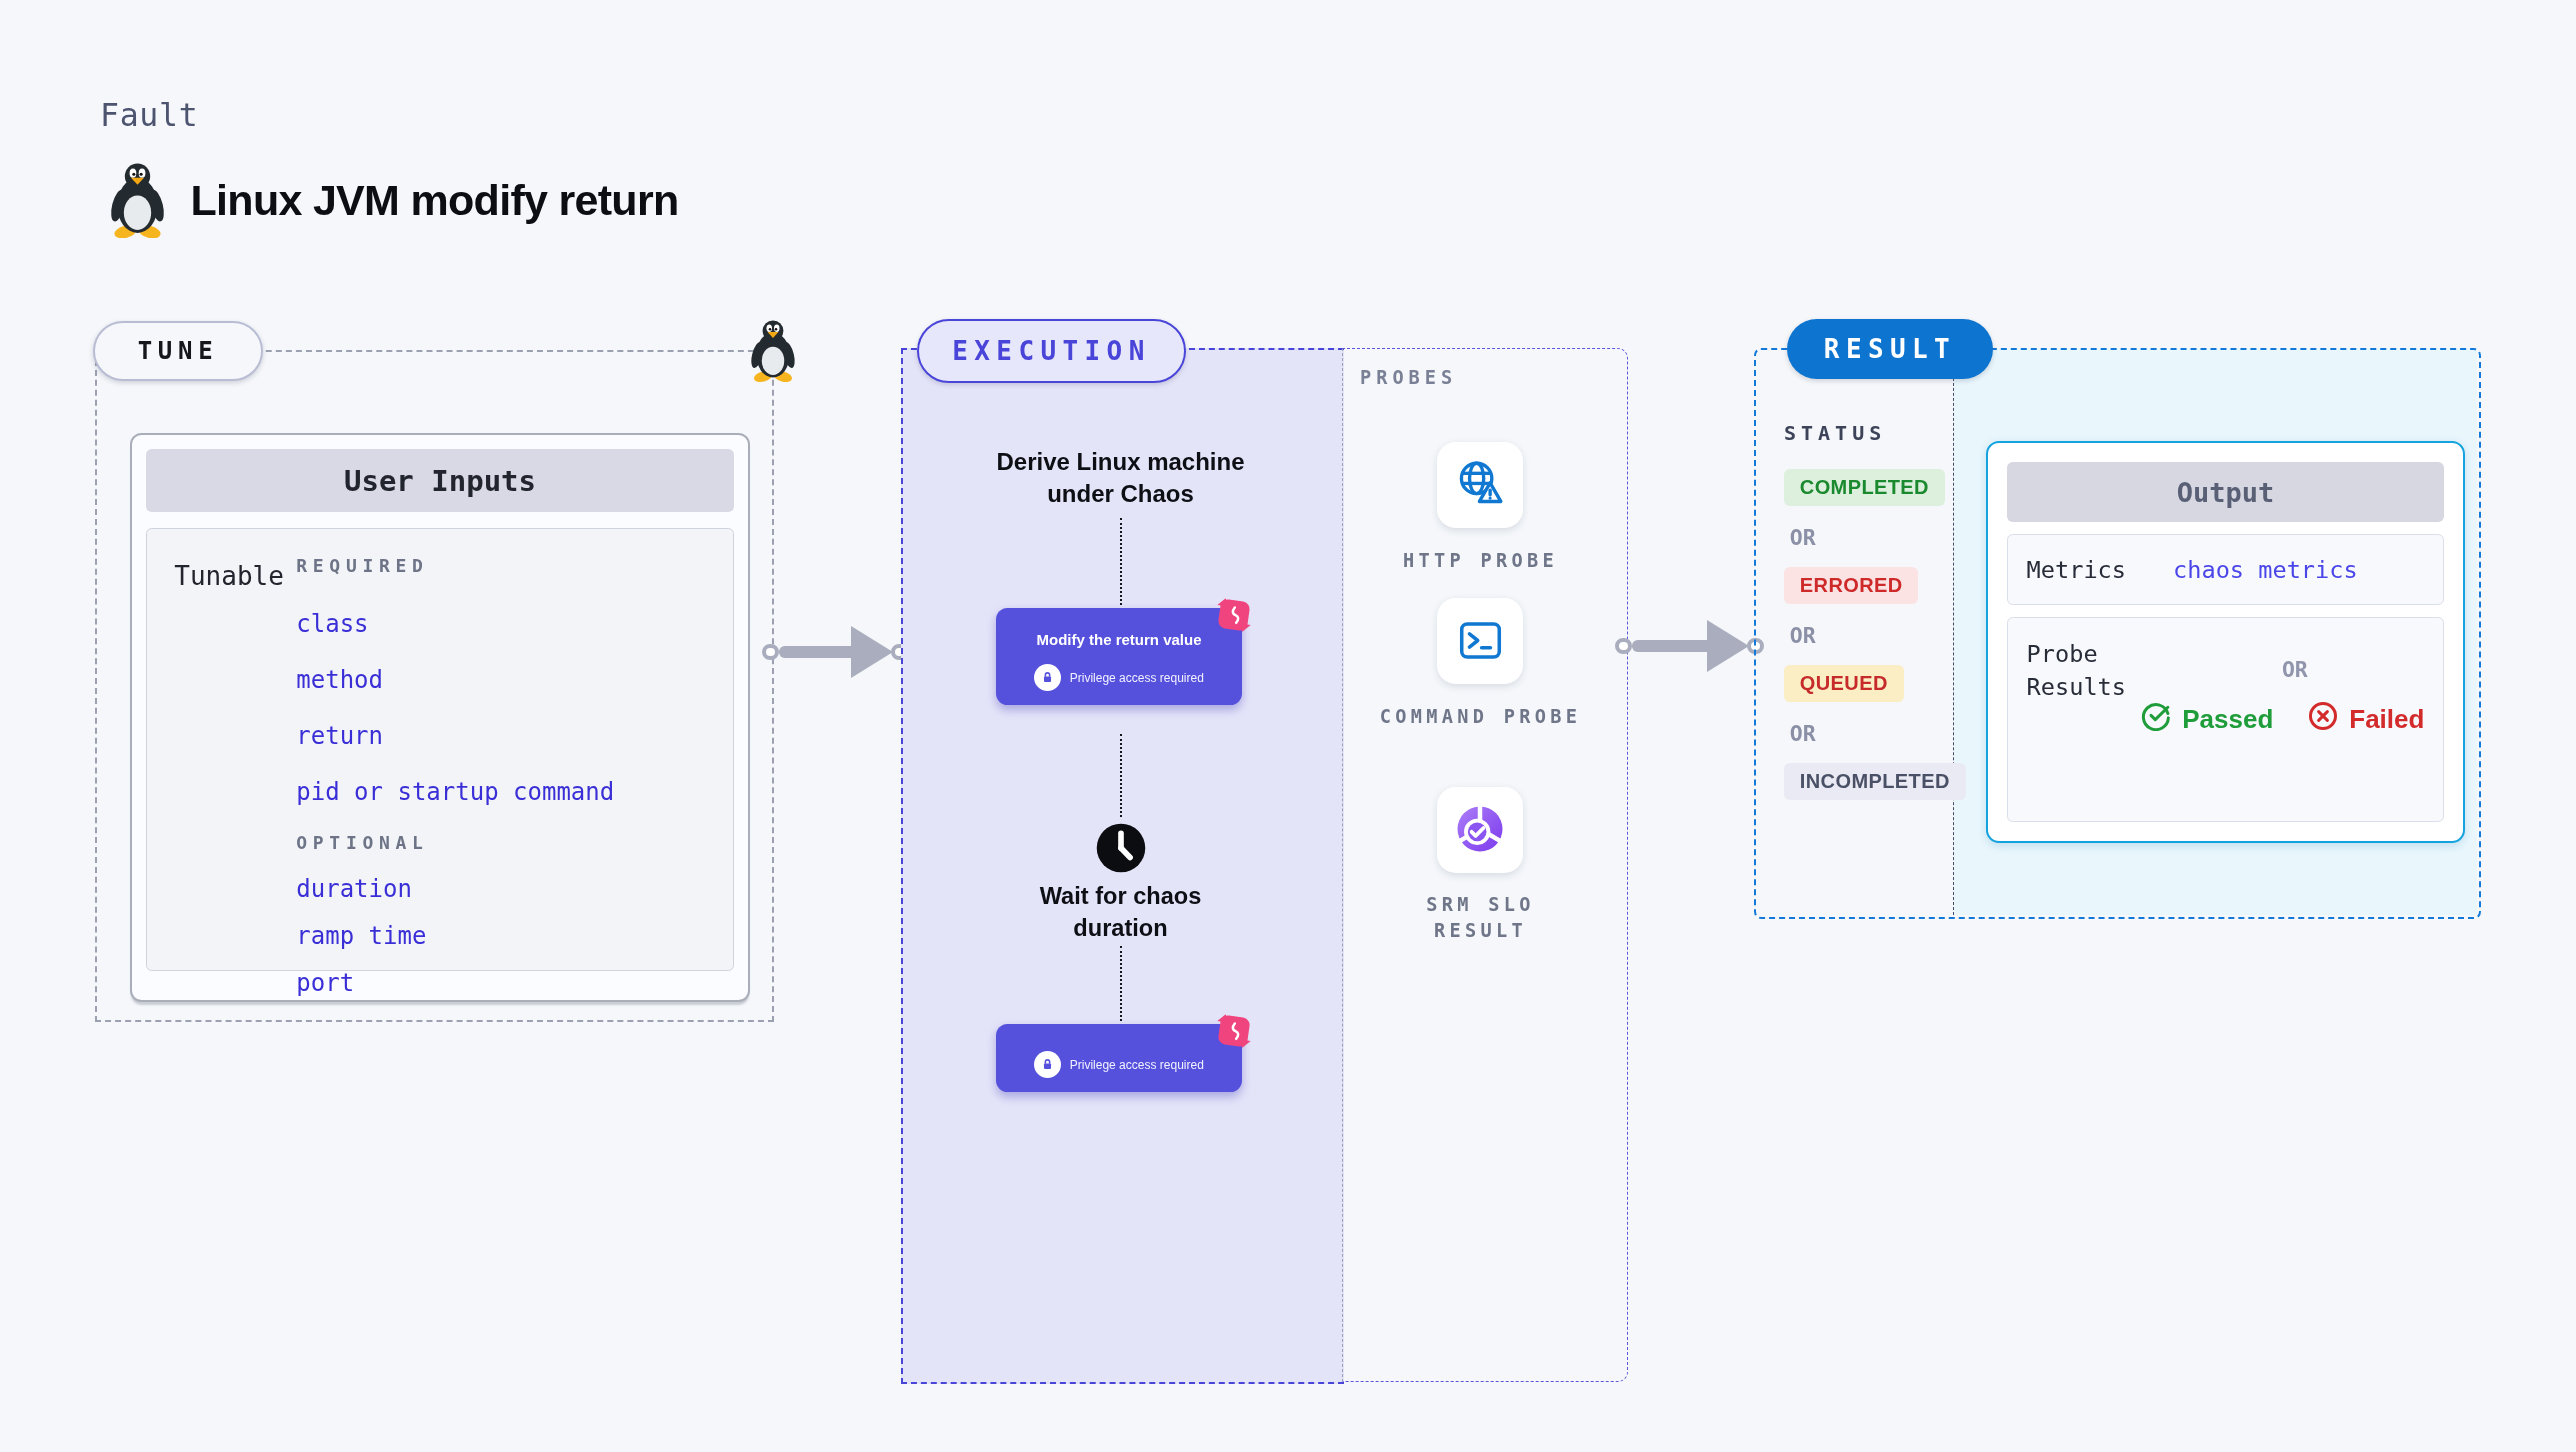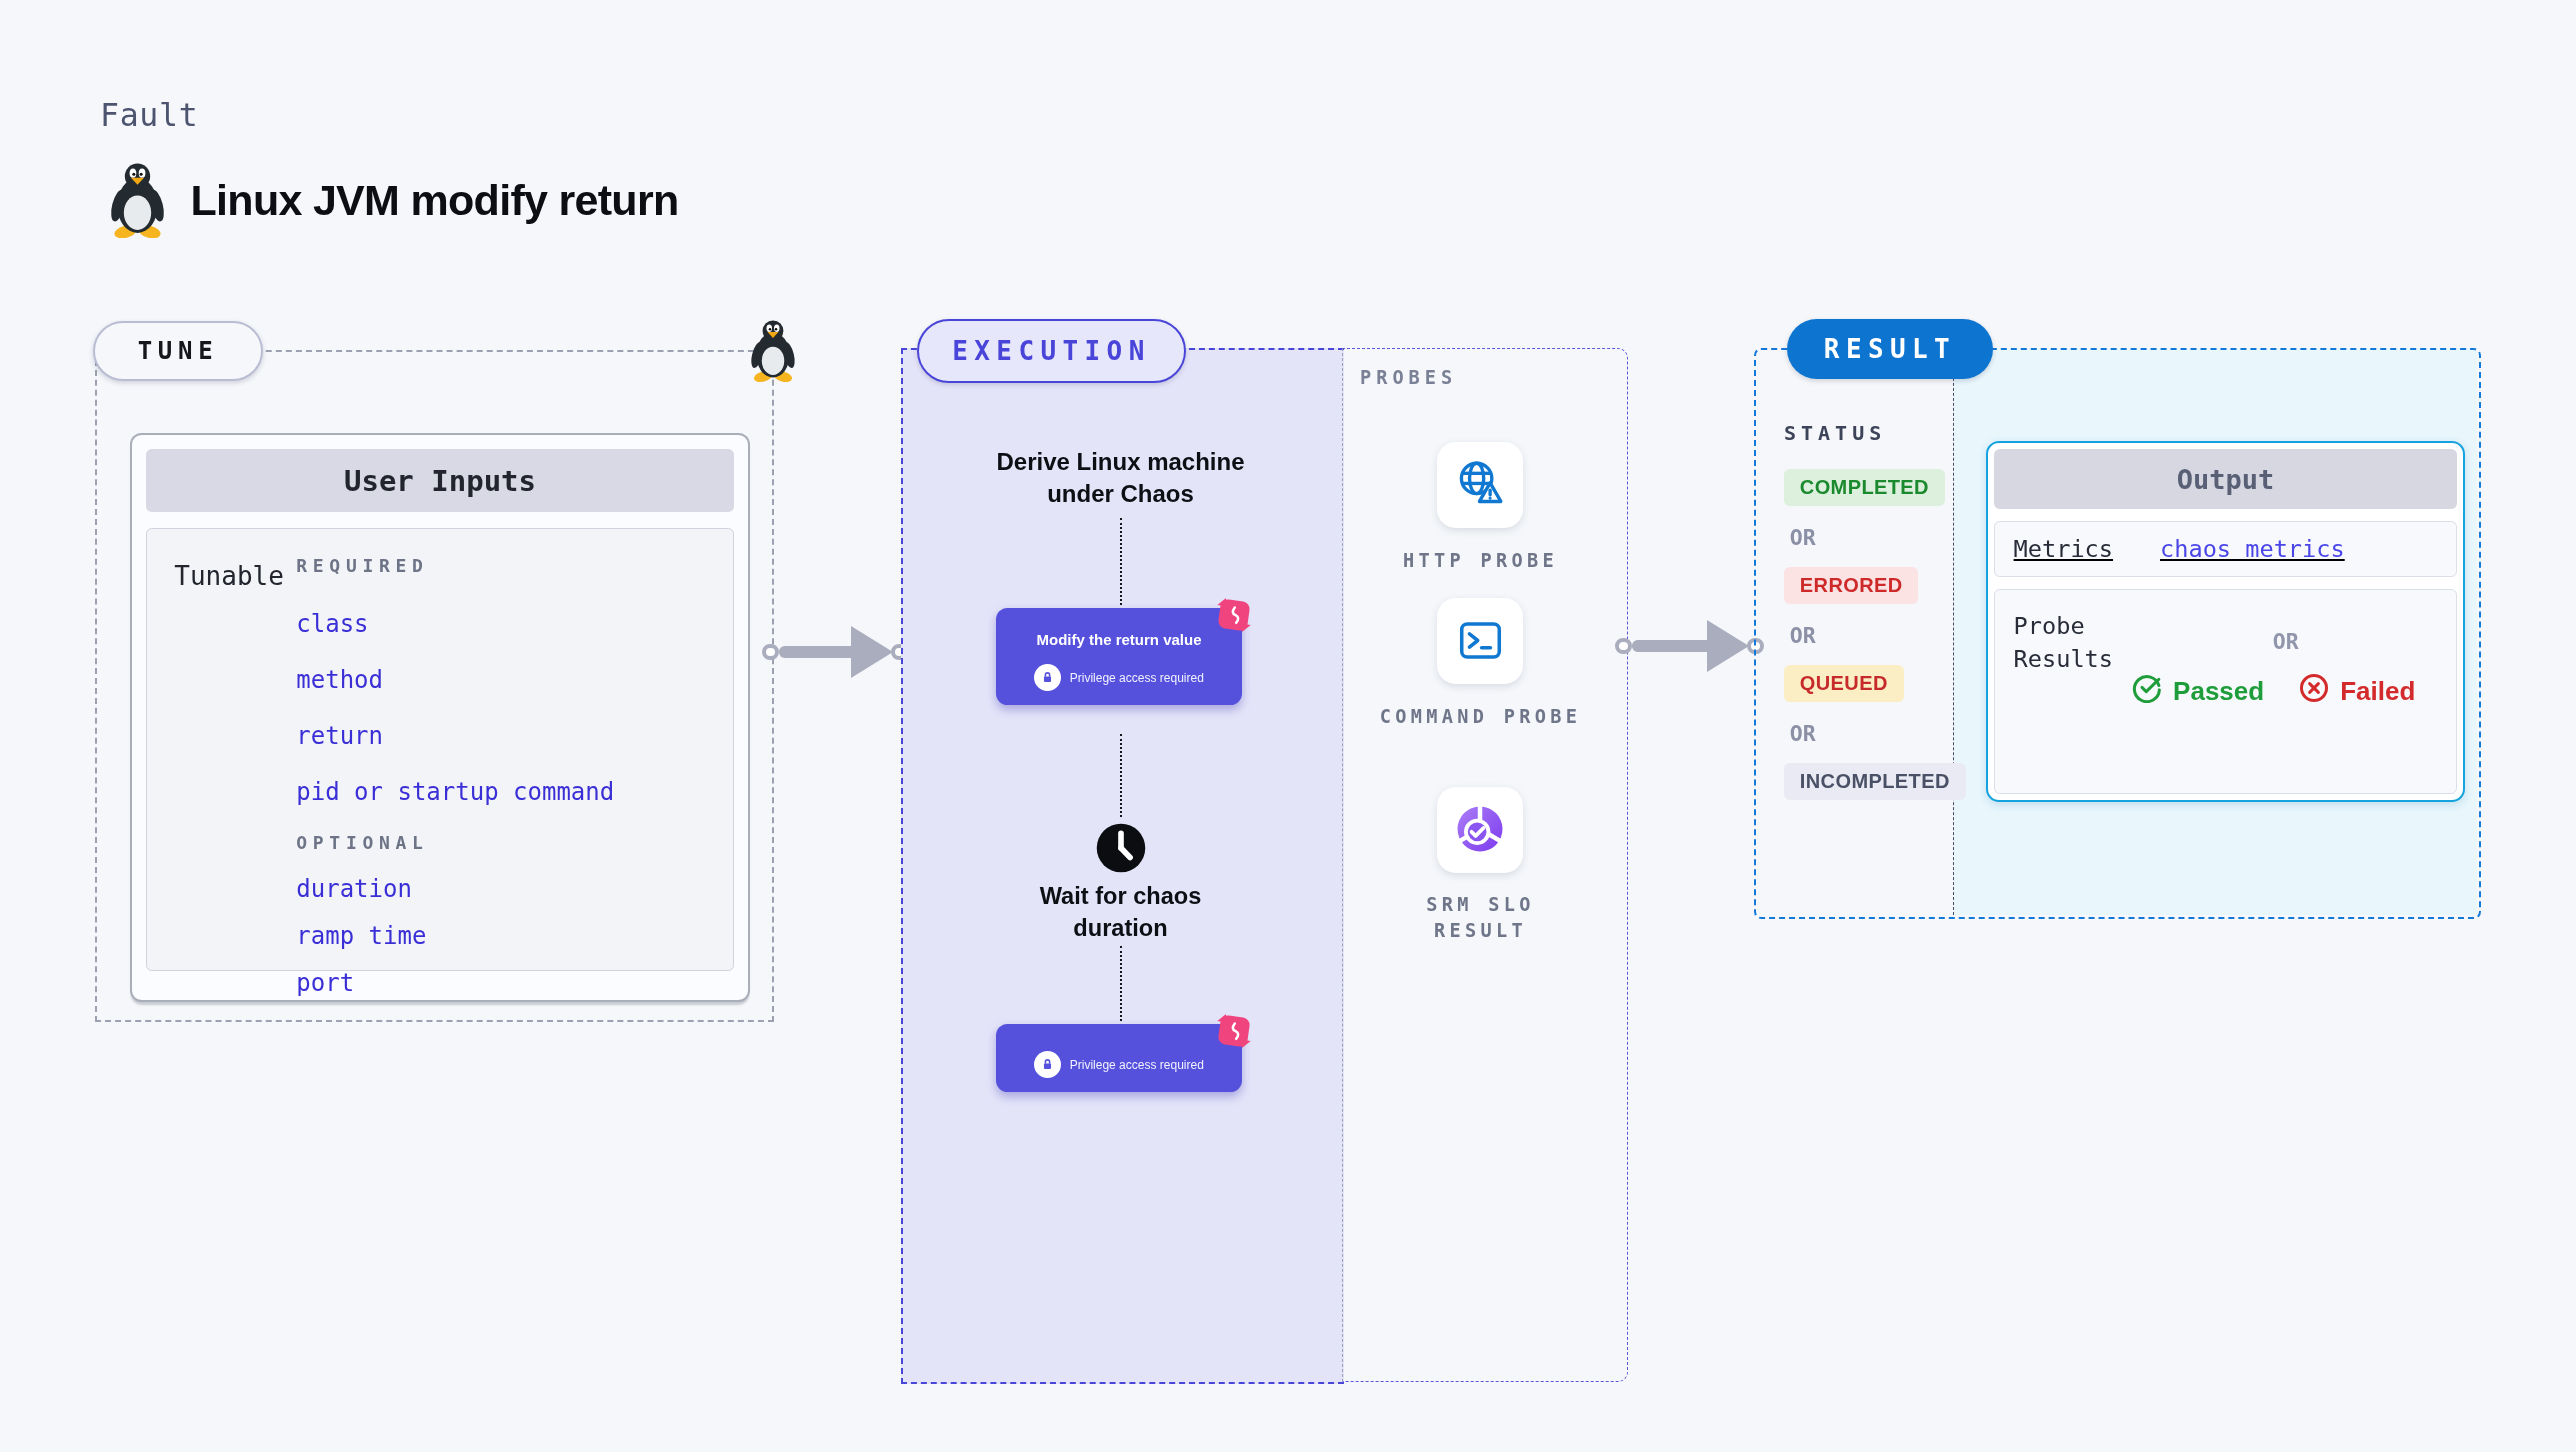--- a/index.html
+++ b/index.html
@@ -89,25 +89,25 @@
   .status-col{left:1784px;top:421px;display:flex;flex-direction:column;align-items:flex-start;}
   .badge{border-radius:5.7px;padding:7.2px 15.8px;font-size:20px;font-weight:bold;letter-spacing:0.4px;white-space:nowrap;}
   .badge-green{background:#ddf0dd;color:#1b8a2f;}
   .badge-red{background:#fbe3e3;color:#ce2a2a;}
   .badge-yellow{background:#fbeec4;color:#c62a2a;}
   .badge-gray{background:#e9eaf3;color:#4a5166;}
   .or{font-size:21.5px;color:#8b90a6;margin:18.6px 0 17px 5.7px;font-weight:600;}
 
   
   .out-card{left:1986px;top:393px;width:479px;background:#ffffff;border:2.9px solid #14a3df;border-radius:13px;
-            box-shadow:0 2.9px 8.6px rgba(20,120,180,.18);box-sizing:border-box;padding:6px;}
+            box-shadow:0 2.9px 8.6px rgba(20,120,180,.18);box-sizing:border-box;padding:19px;}
   .out-head{height:60px;background:#d6d7e1;border-radius:5.7px;display:flex;align-items:center;justify-content:center;
             font-size:27px;color:#596076;font-weight:600;}
   .out-row{margin-top:12px;background:#f8f9fc;border:1.4px solid #dadee8;border-radius:5.7px;box-sizing:border-box;}
-  .row-metrics{height:56px;display:flex;align-items:center;padding:0 18.6px;text-decoration:underline;}
+  .row-metrics{height:71px;display:flex;align-items:center;padding:0 18.6px;}
   .metrics-label{font-size:23.6px;color:#272c38;}
   .metrics-value{font-size:23.6px;color:#4a46e8;margin-left:47px;}
   .row-probe{min-height:205px;display:flex;padding:20px 18.6px;}
   .probe-results-label{font-size:23.6px;line-height:33px;color:#272c38;width:105px;}
   .verdict-col{margin-left:13px;display:flex;flex-direction:row;text-align:center;}
   .verdict{display:flex;align-items:center;gap:11.5px;font-size:26px;font-weight:bold;}
   .verdict.pass{color:#1f9d3a;} .verdict.fail{color:#d32b2b;}
   .or-out{font-size:21.5px;color:#9196ac;margin:18.6px 0 18.6px 8.6px;font-weight:600;}
 </style>
 </head>

